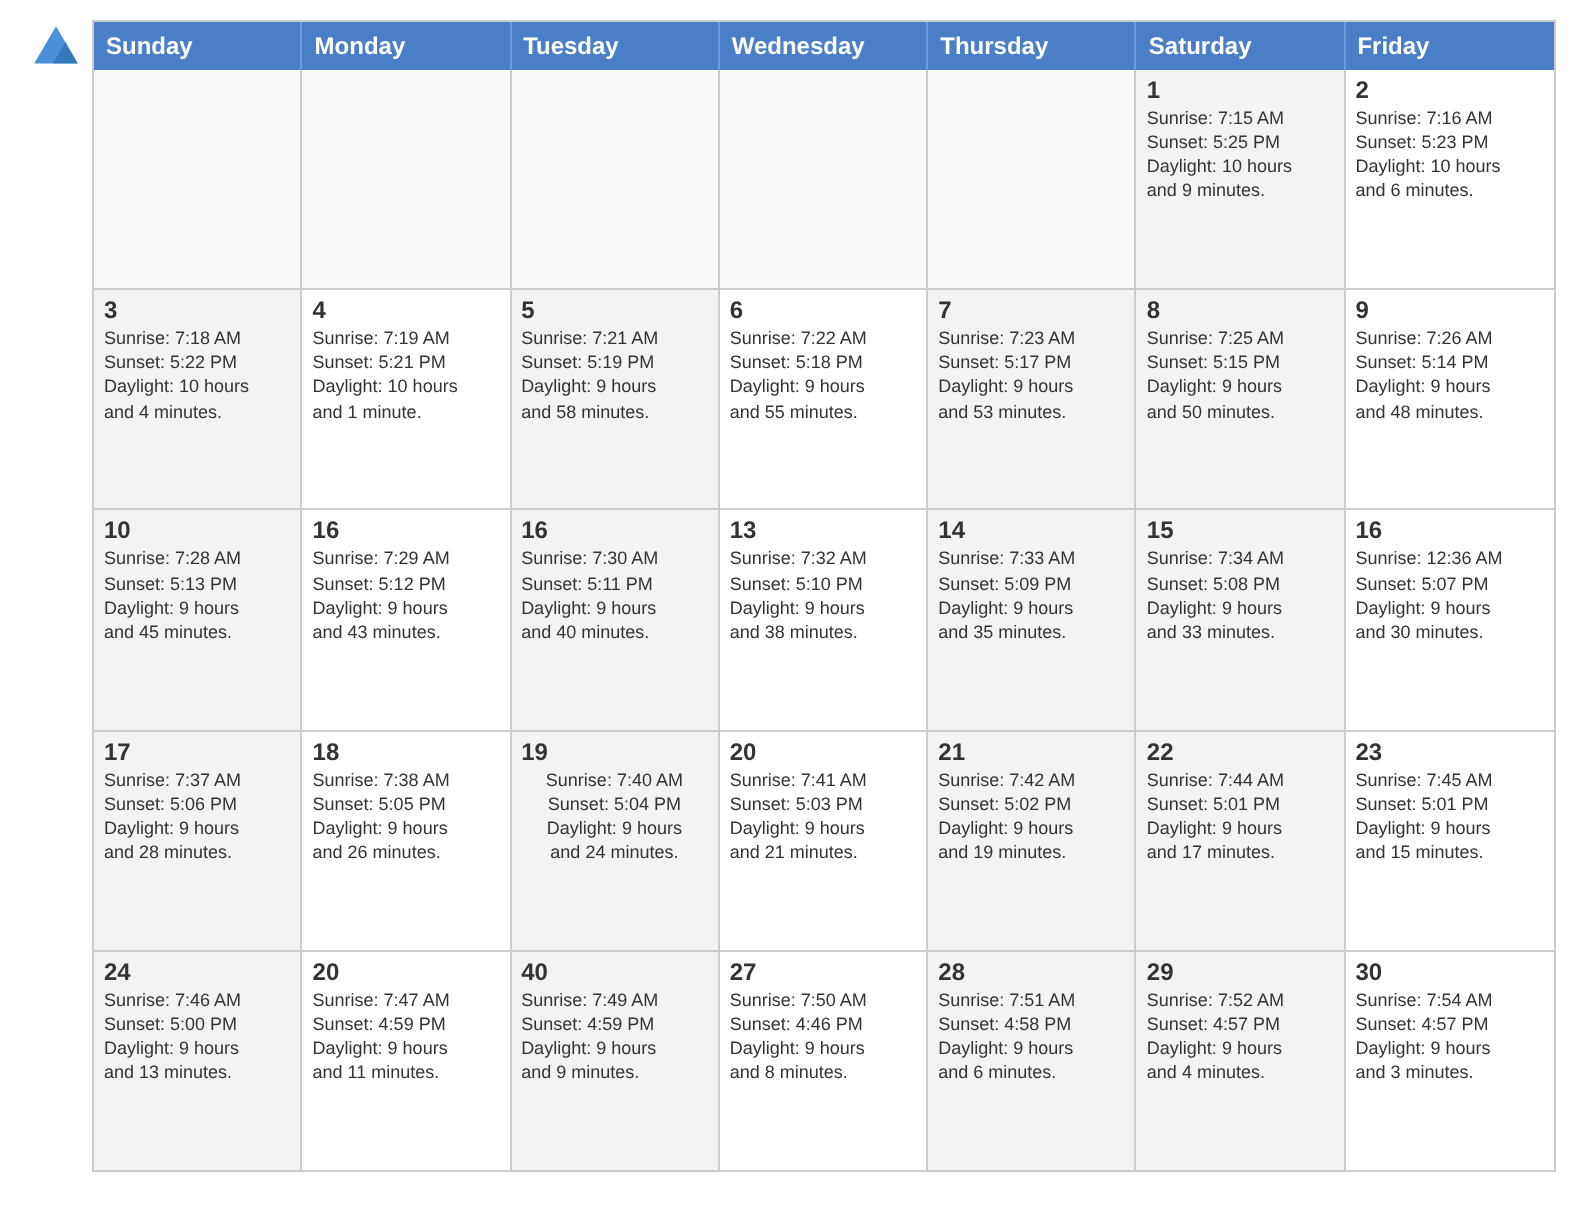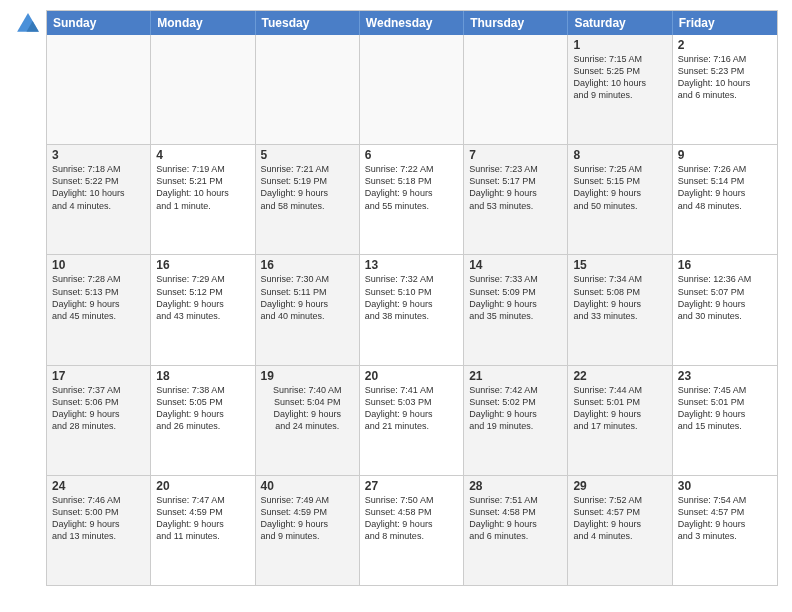--- a/index.html
+++ b/index.html
@@ -325,21 +325,21 @@
           <div class="cal-cell shaded">
             <div class="day-num">40</div>
             <div class="cell-text" style="white-space: pre-line;">Sunrise: 7:49 AM
 Sunset: 4:59 PM
 Daylight: 9 hours
 and 9 minutes.</div>
           </div>
           <div class="cal-cell">
             <div class="day-num">27</div>
             <div class="cell-text" style="white-space: pre-line;">Sunrise: 7:50 AM
-Sunset: 4:58 PM
+Sunset: 4:46 PM
 Daylight: 9 hours
 and 8 minutes.</div>
           </div>
           <div class="cal-cell shaded">
             <div class="day-num">28</div>
             <div class="cell-text" style="white-space: pre-line;">Sunrise: 7:51 AM
 Sunset: 4:58 PM
 Daylight: 9 hours
 and 6 minutes.</div>
           </div>

